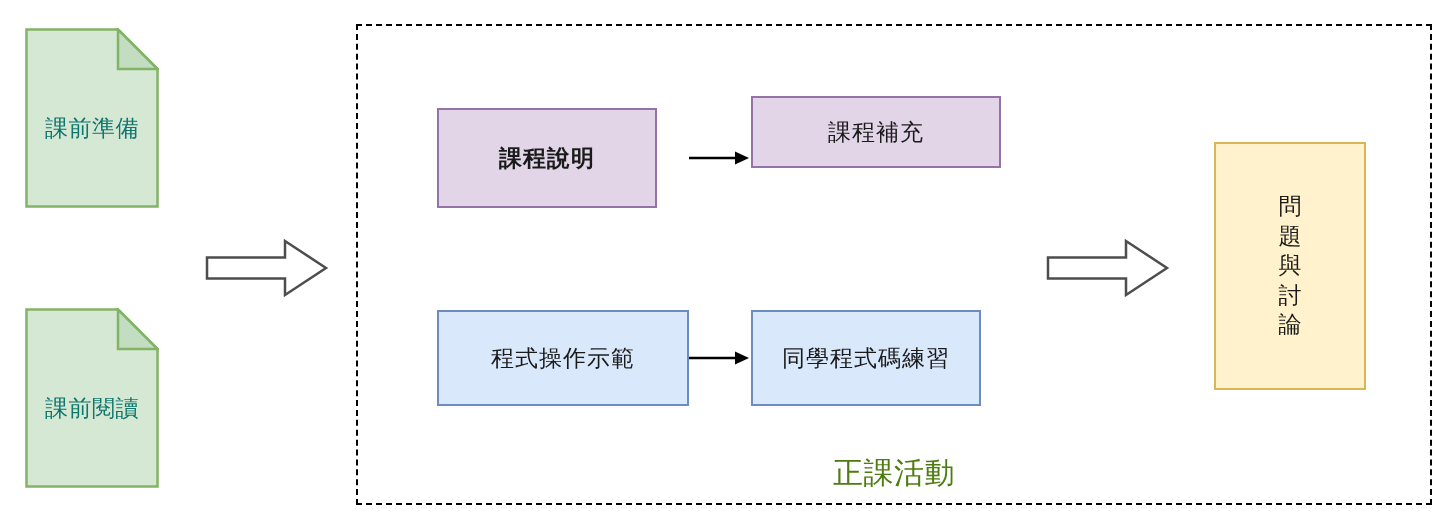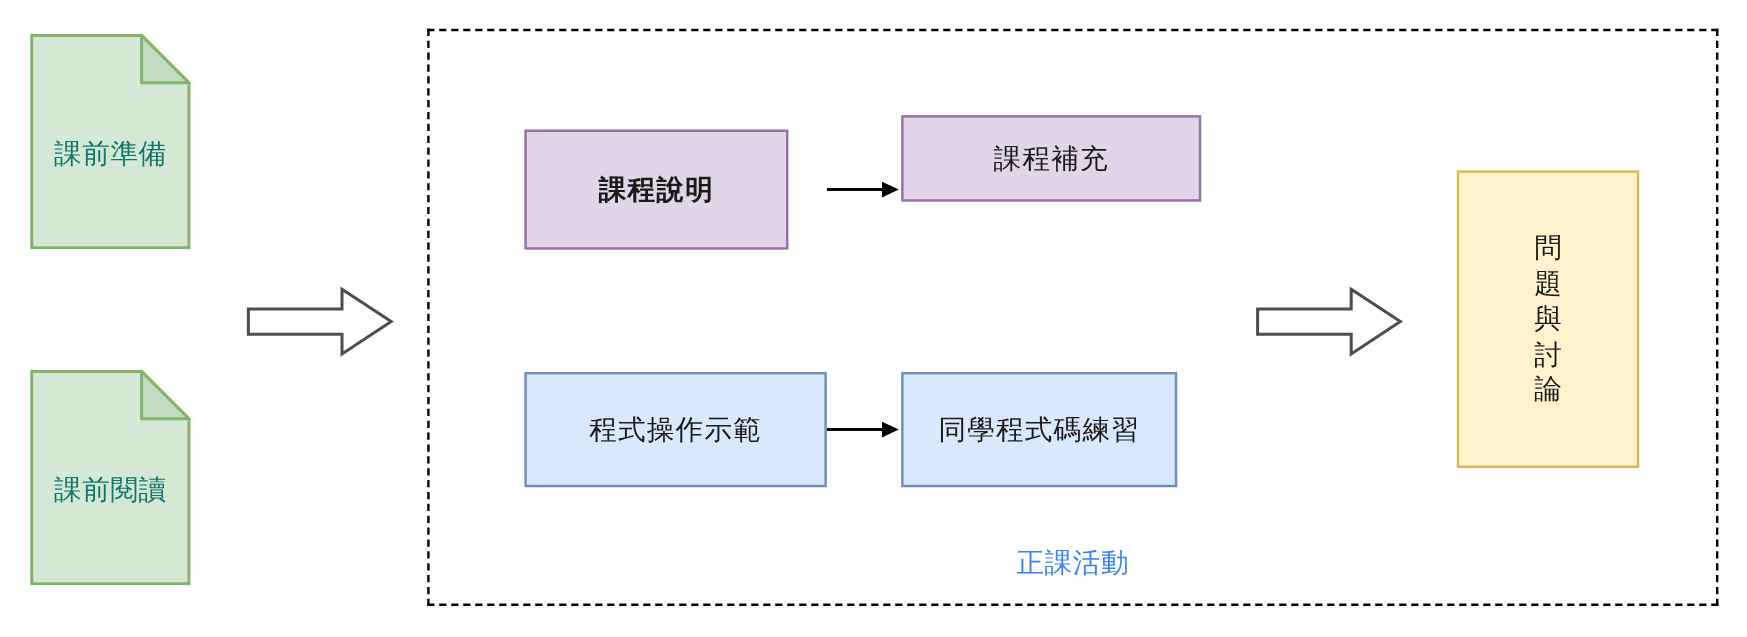--- a/index.html
+++ b/index.html
@@ -28,22 +28,22 @@
     border: 2px dashed #000000;
     box-sizing: border-box;
     background: transparent;
   }
   .group-label {
     position: absolute;
     left: 356px;
     top: 458px;
     width: 1076px;
     text-align: center;
-    font-size: 23px;
-    color: #3b82f6;
+    font-size: 30px;
+    color: #4d7c0f;
     line-height: 1;
     letter-spacing: 0.5px;
     white-space: nowrap;
   }
 
   
   .doc {
     position: absolute;
     width: 134px;
     height: 180px;

